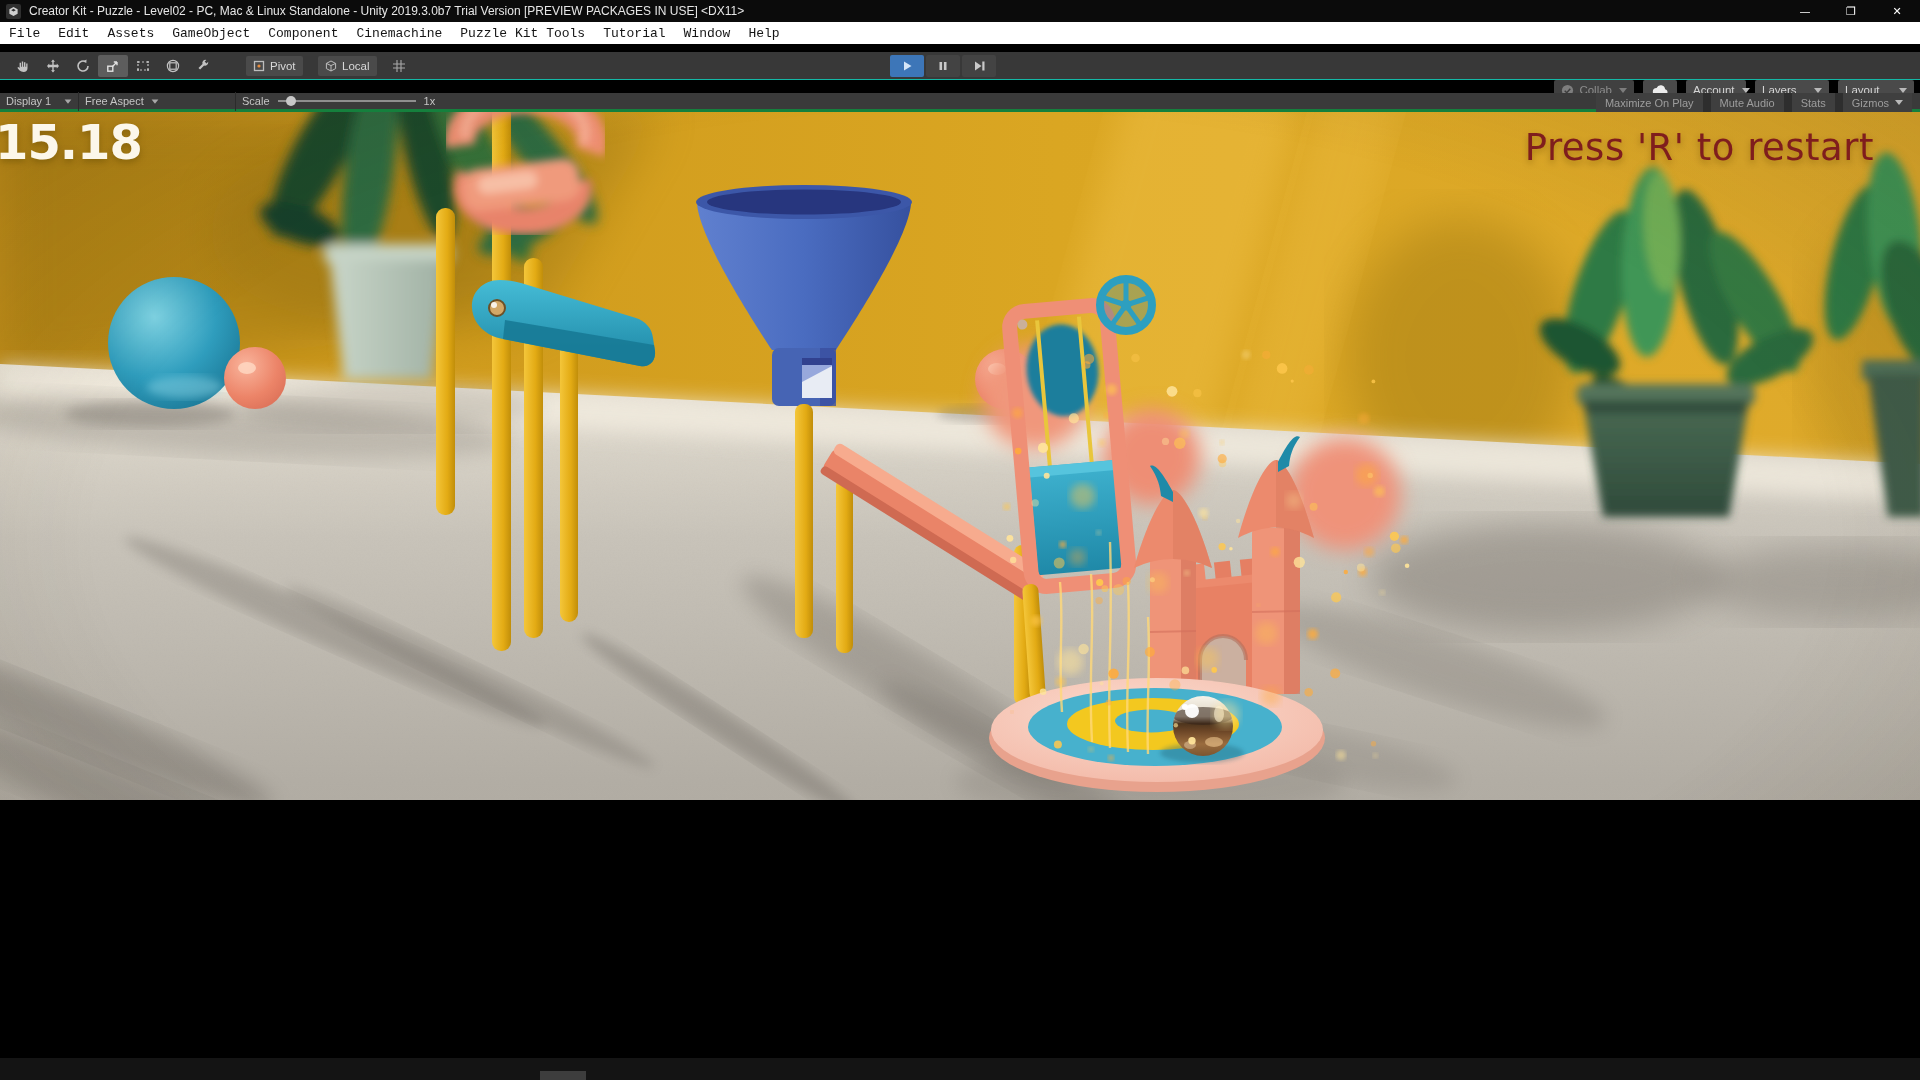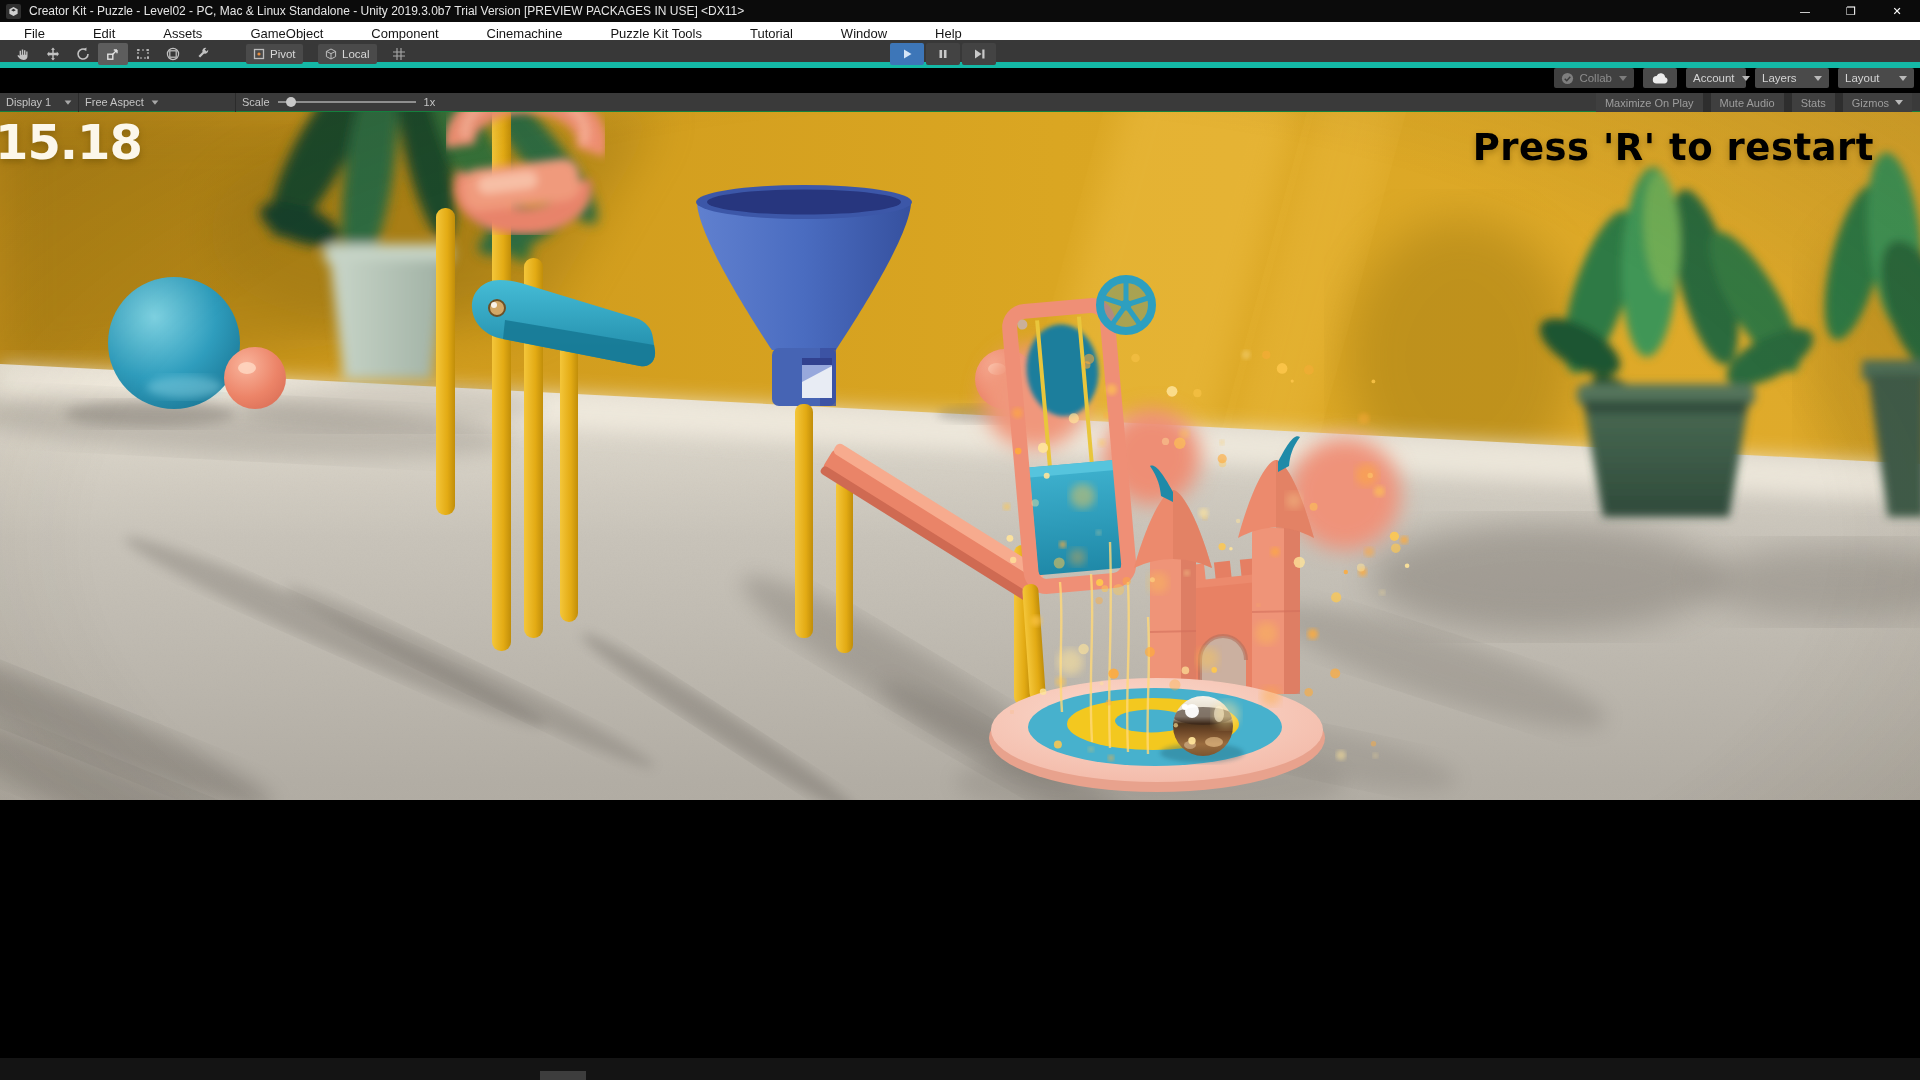--- a/index.html
+++ b/index.html
@@ -12,25 +12,25 @@
               display:flex; align-items:center; color:#e6e6e6; font-size:12px; }
   #titlebar .appicon { width:15px; height:15px; margin:0 8px 0 6px; background:#2f2f2f; border-radius:2px;
                        display:flex; align-items:center; justify-content:center; }
   #win-controls { position:absolute; right:0; top:0; height:22px; display:flex; }
   .win-btn { width:46px; height:22px; display:flex; align-items:center; justify-content:center;
              color:#ffffff; font-size:11px; font-family:"DejaVu Sans", sans-serif; }
 
   
   #menubar { position:absolute; left:0; top:22px; width:1920px; height:22px; background:#ffffff;
              display:flex; align-items:center; font-size:13px; color:#151515; }
-  .menu-item { padding:0 24px; height:100%; display:flex; align-items:center; }
+  .menu-item { padding:0 9px; height:100%; display:flex; align-items:center;font-family:Liberation Mono, monospace; }
 
   
-  #toolbar { position:absolute; left:0; top:40px; width:1920px; height:28px; background:#383838;
-             border-bottom:6px solid #14b8a6; }
+  #toolbar { position:absolute; left:0; top:52px; width:1920px; height:28px; background:#383838;
+             border-bottom:1px solid #14b8a6; }
   .tool-btn { position:absolute; top:3px; width:30px; height:22px; border-radius:2px;
               display:flex; align-items:center; justify-content:center; }
   .tool-btn.active { background:#5d5d5d; }
   .tb-label-btn { position:absolute; top:4px; height:20px; background:#4a4a4a; border-radius:2px;
                   display:flex; align-items:center; gap:5px; padding:0 7px; color:#d8d8d8; font-size:11.5px; }
   #play-cluster { position:absolute; left:890px; top:3px; display:flex; gap:2px; }
   .play-btn { width:34px; height:22px; background:#434343; border-radius:2px;
               display:flex; align-items:center; justify-content:center; }
   .play-btn.active { background:var(--play-active); }
   #tb-right { position:absolute; right:6px; top:4px; display:flex; gap:9px; align-items:center; }
@@ -42,36 +42,36 @@
   .dd-btn.disabled .arr { border-top-color:#7d7d7d; }
 
   
   #tabstrip { position:absolute; left:0; top:72px; width:1920px; height:21px; background:#282828; }
   #game-tab { position:absolute; left:0; top:0; width:118px; height:21px; background:#3a3a3a;
               border-radius:4px 4px 0 0; display:flex; align-items:center; gap:6px; padding-left:7px;
               color:#c3c3c3; font-size:12px; }
   #tab-menu { position:absolute; right:7px; top:6px; display:flex; flex-direction:column; gap:2px; }
   #tab-menu div { width:11px; height:1.5px; background:#9a9a9a; }
   #gvbar { position:absolute; left:0; top:93px; width:1920px; height:19px; background:#3a3a3a;
-           border-bottom:1px solid #15803d; color:#c5c5c5; font-size:11px; display:flex; align-items:center; }
+           border-bottom:3px solid #15803d; color:#c5c5c5; font-size:11px; display:flex; align-items:center; }
   .gv-sep { width:1px; height:19px; background:#2b2b2b; }
   .gv-dd { height:19px; display:flex; align-items:center; padding:0 6px; }
   .gv-dd .arr { border-top-color:#a8a8a8; transform:scale(.85); }
   #scale-track { position:relative; width:138px; height:2px; background:#8f8f8f; margin:0 8px; }
   #scale-knob { position:absolute; left:8px; top:-4px; width:10px; height:10px; border-radius:50%; background:#c8c8c8; }
   #gv-right { position:absolute; right:8px; top:0; height:19px; display:flex; align-items:center; background:#2e2e2e; gap:8px; }
   .gv-toggle { height:19px; background:#3f3f3f; color:#9d9d9d; display:flex; align-items:center; padding:0 9px; }
 
   
   #viewport { position:absolute; left:0; top:112px; width:1920px; height:688px; overflow:hidden; background:#b2ada4; }
   #scene { position:absolute; left:0; top:0; }
   #hud-timer { position:absolute; left:-5px; top:2px; font-size:48px; font-weight:800; color:#fcf7ea;
                font-family:"DejaVu Sans", sans-serif; letter-spacing:-1px;
                text-shadow:0 3px 6px rgba(110,80,5,.55); }
-  #hud-restart { position:absolute; right:46px; top:14px; font-size:37px; font-weight:700; color:#000000;
+  #hud-restart { position:absolute; right:46px; top:14px; font-size:37px; font-weight:400; color:#7f1d1d;
                  font-family:"DejaVu Sans", sans-serif; letter-spacing:.5px;
                  text-shadow:0 3px 6px rgba(110,80,5,.45); }
   #cursor { position:absolute; left:1316px; top:696px; }
 
   
   #bottombar { position:absolute; left:0; top:1058px; width:1920px; height:22px; background:#141414; }
   #bottombar .seg { position:absolute; left:540px; bottom:0; width:46px; height:9px; background:#3d3d3d; }
 
   svg { display:block; }
 </style>

